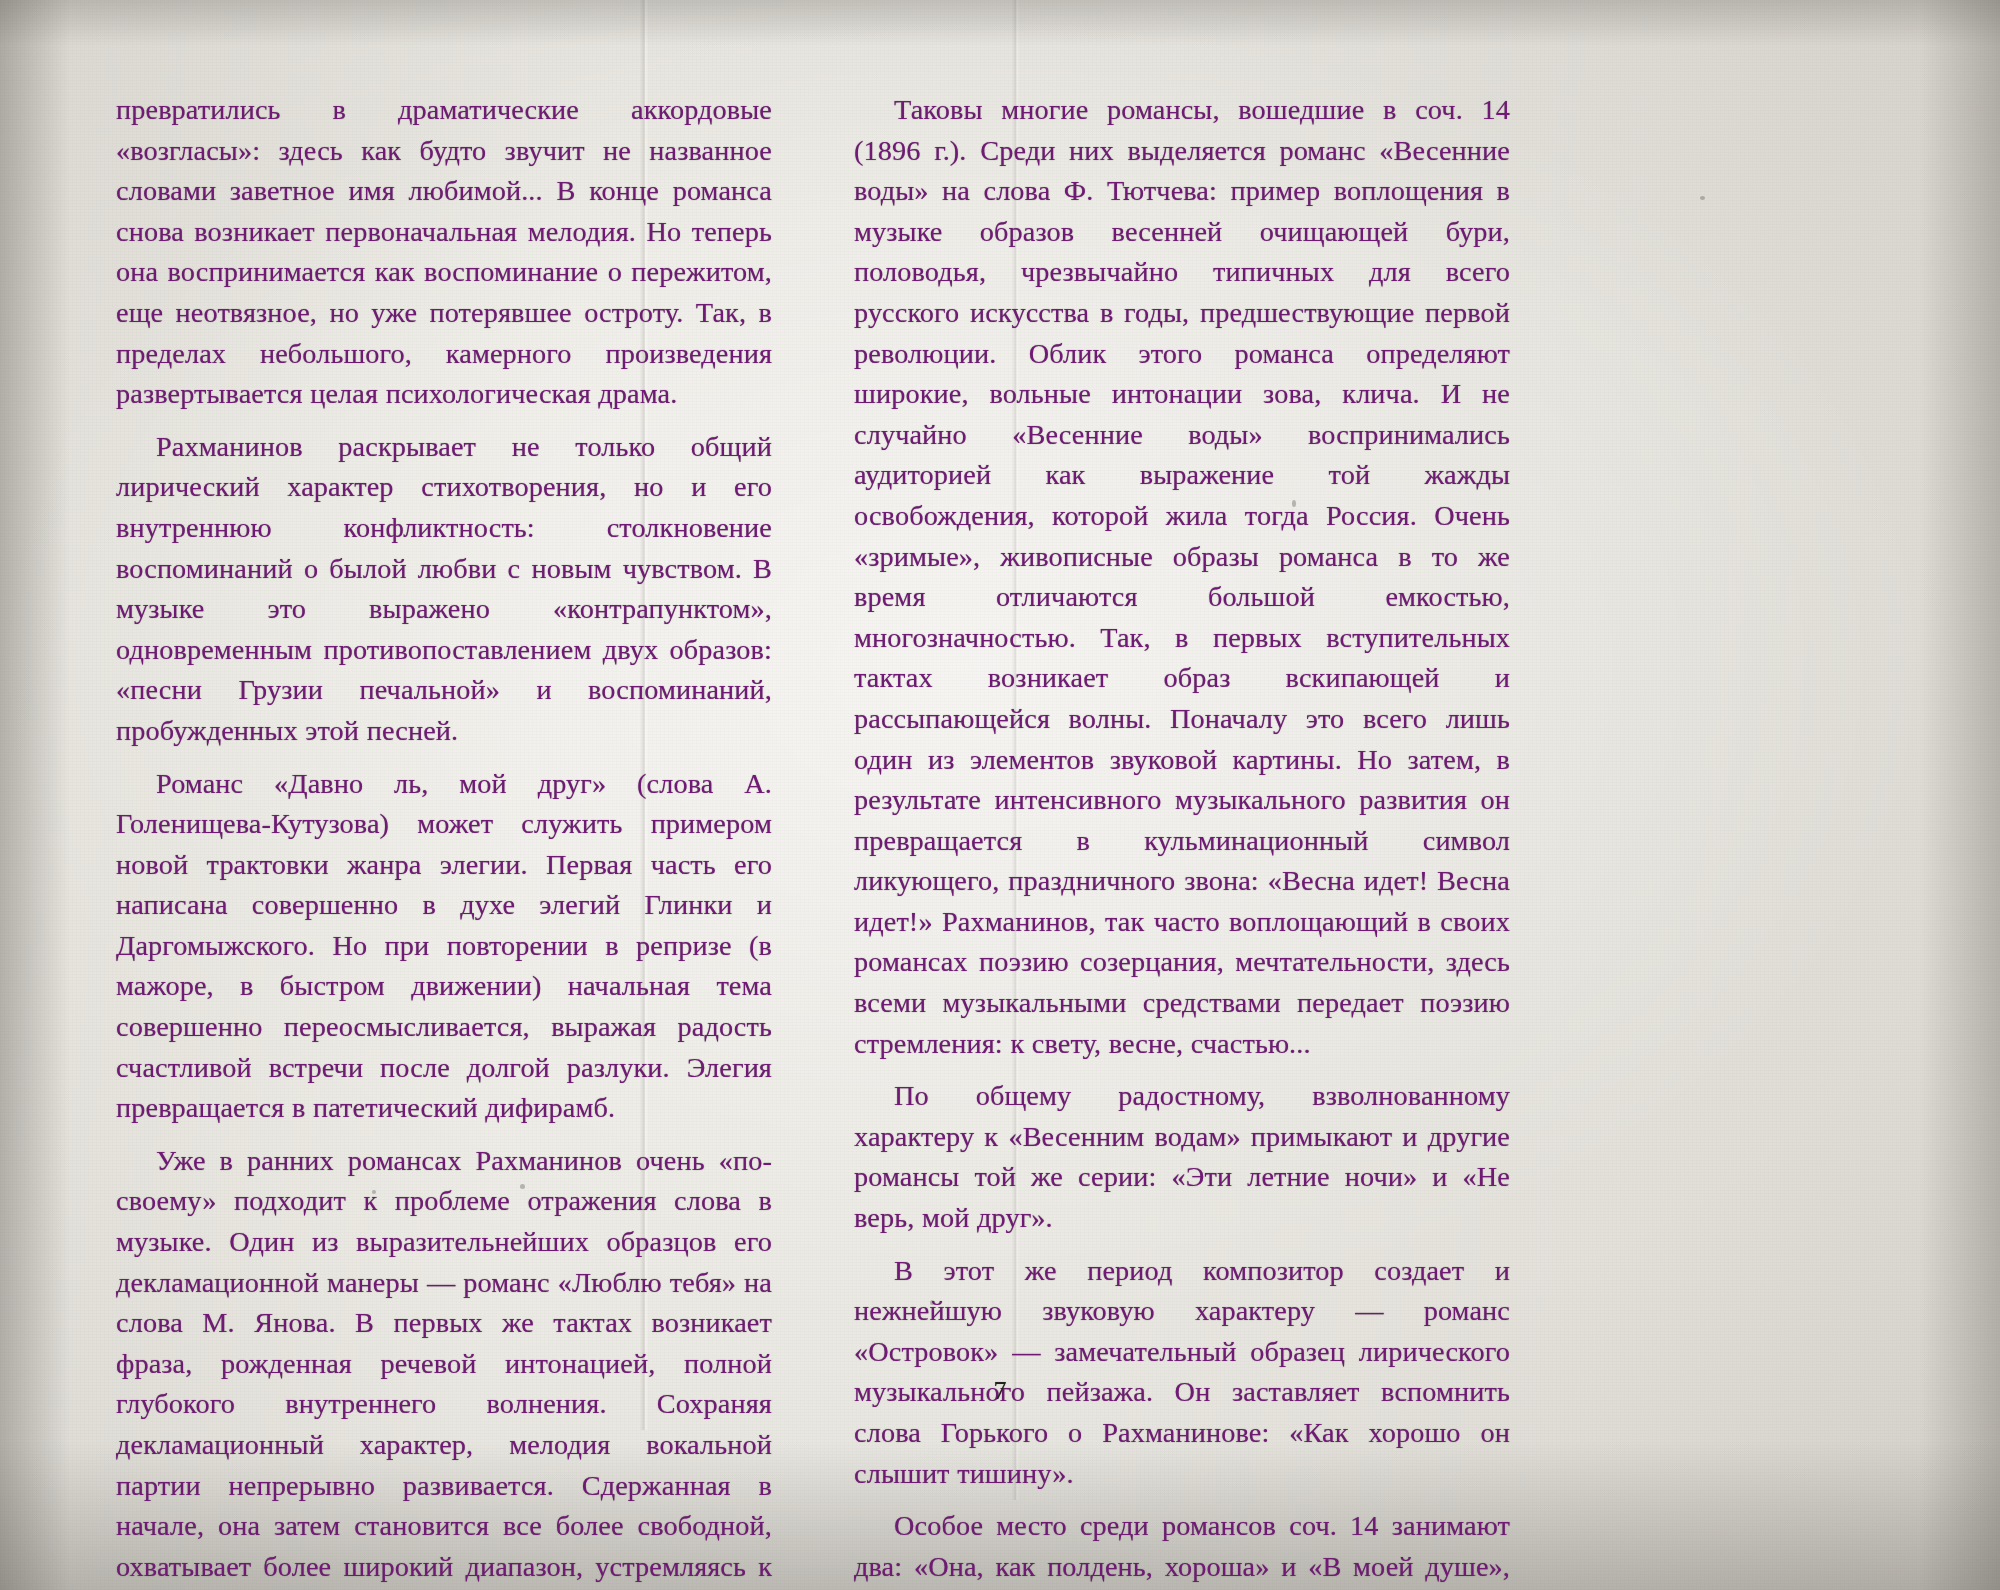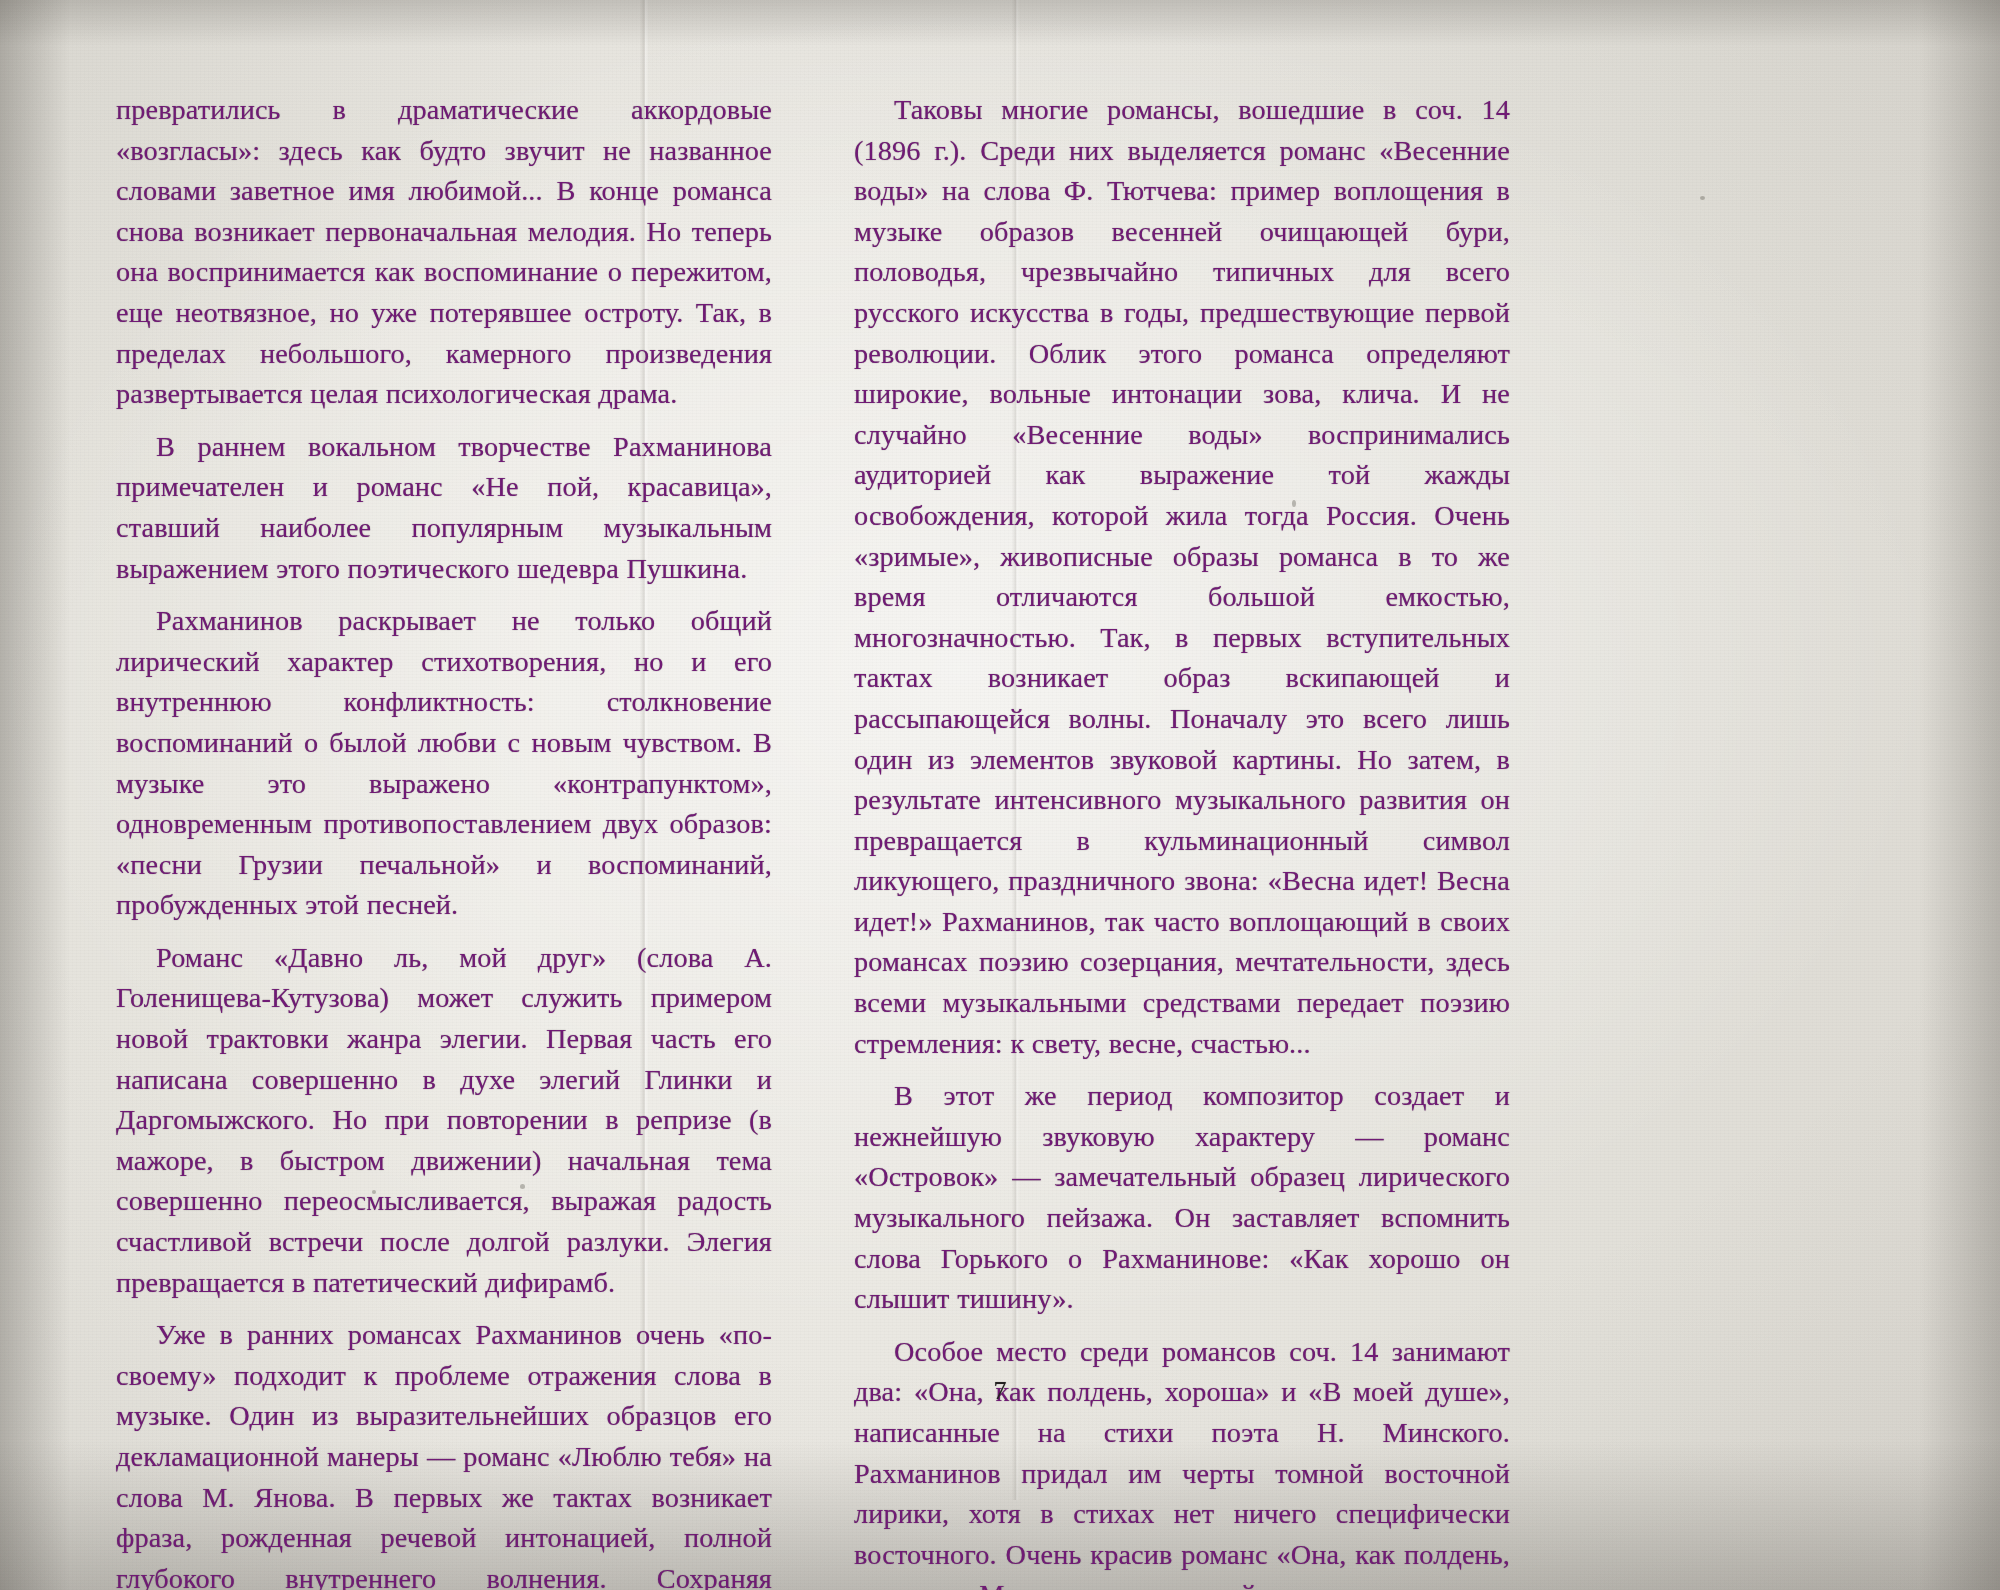--- a/index.html
+++ b/index.html
@@ -129,29 +129,29 @@
   <div class="speck" style="left:520px; top:1184px; width:5px; height:5px;"></div>
   <div class="speck" style="left:1292px; top:500px; width:4px; height:7px;"></div>
   <div class="speck" style="left:1700px; top:196px; width:5px; height:4px;"></div>
   <div class="speck" style="left:372px; top:1190px; width:4px; height:4px;"></div>
   <div class="speck" style="left:930px; top:1300px; width:4px; height:5px;"></div>
 
   <div class="columns">
 
     <div class="column">
       <p class="cont">превратились в драматические аккордовые «возгласы»: здесь как будто звучит не названное словами заветное имя любимой... В конце романса снова возникает первоначальная мелодия. Но теперь она воспринимается как воспоминание о пережитом, еще неотвязное, но уже потерявшее остроту. Так, в пределах небольшого, камерного произведения развертывается целая психологическая драма.</p>
-      <p>В раннем вокальном творчестве Рахманинова примечателен и романс «Не пой, красавица», ставший наиболее популярным музыкальным выражением этого поэтического шедевра Пушкина.</p>
       <p>Рахманинов раскрывает не только общий лирический характер стихотворения, но и его внутреннюю конфликтность: столкновение воспоминаний о былой любви с новым чувством. В музыке это выражено «контрапунктом», одновременным противопоставлением двух образов: «песни Грузии печальной» и воспоминаний, пробужденных этой песней.</p>
       <p>Романс «Давно ль, мой друг» (слова А. Голенищева-Кутузова) может служить примером новой трактовки жанра элегии. Первая часть его написана совершенно в духе элегий Глинки и Даргомыжского. Но при повторении в репризе (в мажоре, в быстром движении) начальная тема совершенно переосмысливается, выражая радость счастливой встречи после долгой разлуки. Элегия превращается в патетический дифирамб.</p>
       <p>Уже в ранних романсах Рахманинов очень «по-своему» подходит к проблеме отражения слова в музыке. Один из выразительнейших образцов его декламационной манеры — романс «Люблю тебя» на слова М. Янова. В первых же тактах возникает фраза, рожденная речевой интонацией, полной глубокого внутреннего волнения. Сохраняя декламационный характер, мелодия вокальной партии непрерывно развивается. Сдержанная в начале, она затем становится все более свободной, охватывает более широкий диапазон, устремляясь к кульминации. Но, пожалуй, самым примечательным в этом романсе являются гармонические краски, гармоническое развитие. Именно здесь нашел выражение основной поэтический образ — постепенно разгорающийся утренний свет.</p>
 
     </div>
 
     <div class="column">
       <p>Таковы многие романсы, вошедшие в соч. 14 (1896 г.). Среди них выделяется романс «Весенние воды» на слова Ф. Тютчева: пример воплощения в музыке образов весенней очищающей бури, половодья, чрезвычайно типичных для всего русского искусства в годы, предшествующие первой революции. Облик этого романса определяют широкие, вольные интонации зова, клича. И не случайно «Весенние воды» воспринимались аудиторией как выражение той жажды освобождения, которой жила тогда Россия. Очень «зримые», живописные образы романса в то же время отличаются большой емкостью, многозначностью. Так, в первых вступительных тактах возникает образ вскипающей и рассыпающейся волны. Поначалу это всего лишь один из элементов звуковой картины. Но затем, в результате интенсивного музыкального развития он превращается в кульминационный символ ликующего, праздничного звона: «Весна идет! Весна идет!» Рахманинов, так часто воплощающий в своих романсах поэзию созерцания, мечтательности, здесь всеми музыкальными средствами передает поэзию стремления: к свету, весне, счастью...</p>
+      <p>По общему радостному, взволнованному характеру к «Весенним водам» примыкают и другие романсы той же серии: «Эти летние ночи» и «Не верь, мой друг».</p>
       <p>В этот же период композитор создает и нежнейшую звуковую характеру — романс «Островок» — замечательный образец лирического музыкального пейзажа. Он заставляет вспомнить слова Горького о Рахманинове: «Как хорошо он слышит тишину».</p>
       <p>Особое место среди романсов соч. 14 занимают два: «Она, как полдень, хороша» и «В моей душе», написанные на стихи поэта Н. Минского. Рахманинов придал им черты томной восточной лирики, хотя в стихах нет ничего специфически восточного. Очень красив романс «Она, как полдень, хороша». Музыка полна спокойствия; вся ее жизнь сосредоточена в мелодии, внешне сдержанной, но эмоционально наполненной и как бы переливающейся различными красками благодаря тонким сменам ладового колорита. Лишь на словах «А мне, чья жизнь — борьба и горе, по ней томиться суждено...» открытый всплеск чувства нарушает это очарованное спокойствие.</p>
 
     </div>
 
   </div>
 
   <div class="folio">7</div>
 
   <div class="edge-shadow-left"></div>

